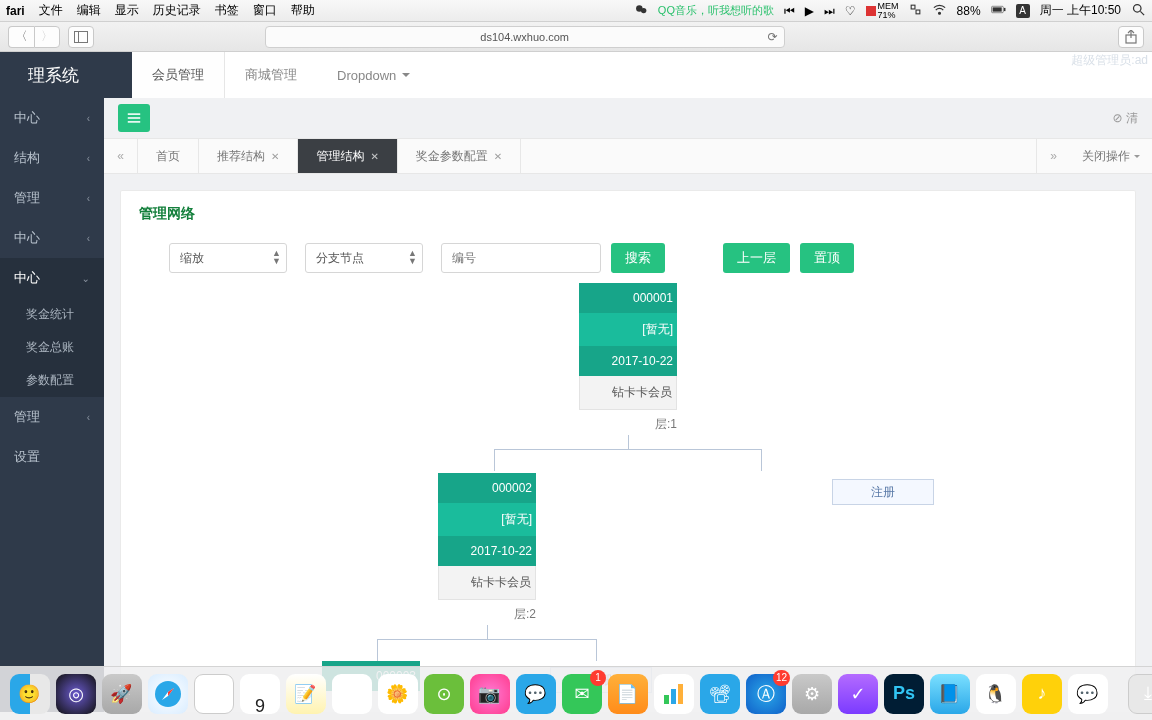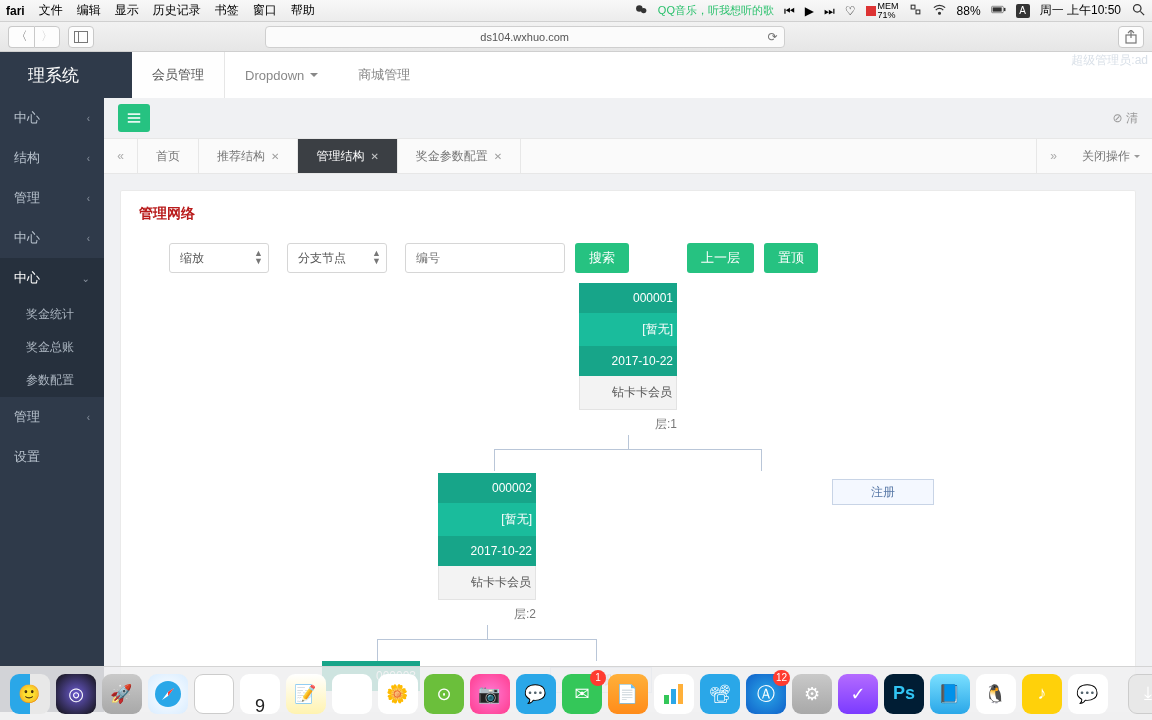--- a/index.html
+++ b/index.html
@@ -56,24 +56,24 @@
 .tabstrip .navbtn { width:34px; display:flex; align-items:center; justify-content:center; border-right:1px solid #e7e7e7; cursor:pointer; color:#aaa; }
 .tabstrip .navbtn.right { border-left:1px solid #e7e7e7; border-right:none; margin-left:auto; }
 .tabstrip .ptab { padding:0 18px; display:flex; align-items:center; gap:6px; border-right:1px solid #e7e7e7; cursor:pointer; }
 .tabstrip .ptab.active { background:#3b3f44; color:#fff; }
 .tabstrip .ptab .x { font-size:10px; opacity:.7; }
 .tabstrip .close-ops { padding:0 12px; display:flex; align-items:center; cursor:pointer; }
 .tabstrip .close-ops::after { content:""; margin-left:4px; border:3px solid transparent; border-top-color:#999; transform:translateY(2px); }
 
 .content { flex:1; overflow:auto; padding:16px; }
 .panel { background:#fff; border:1px solid #eaeaea; border-radius:2px; padding:14px 18px 30px; }
-.panel h3 { font-size:14px; font-weight:600; color:#b91c1c; margin-bottom:20px; }
+.panel h3 { font-size:14px; font-weight:600; color:#15803d; margin-bottom:20px; }
 
 .controls { display:flex; gap:18px; align-items:flex-start; flex-wrap:wrap; margin-bottom:4px; padding-left:30px; }
-.select { position:relative; width:100px; }
+.select { position:relative; width:118px; }
 .select select { width:100%; height:30px; border:1px solid #d6d6d6; border-radius:3px; padding:0 24px 0 10px; font-size:12px; color:#555; background:#fff; appearance:none; }
 .select .arrows { position:absolute; right:6px; top:6px; font-size:9px; color:#777; line-height:8px; pointer-events:none; }
 .controls input[type=text] { width:160px; height:30px; border:1px solid #d6d6d6; border-radius:3px; padding:0 10px; font-size:12px; }
 .btn { height:30px; padding:0 14px; border:none; border-radius:3px; background:#26c281; color:#fff; font-size:13px; cursor:pointer; }
 .btn.search { display:block; margin-top:0; }
 .col-stack { display:flex; flex-direction:row; gap:10px; }
 
 
 .tree { margin-top:10px; position:relative; }
 .node { width:98px; text-align:right; font-size:12px; }
@@ -174,22 +174,22 @@
         <line x1="6" y1="0" x2="6" y2="8"></line>
         <polyline points="3,3 6,0 9,3"></polyline>
       </svg>
     </button>
 </div>
 
 <div class="topnav">
   <div class="brand">理系统</div>
   <div class="topnav-wrap">
     <div class="tab first">会员管理</div>
+    <div class="tab inactive">商城管理</div>
     <div class="tab inactive dd">Dropdown</div>
-    <div class="tab inactive">商城管理</div>
     <div class="admin-label">超级管理员:ad</div>
   </div>
 </div>
 
 <div class="app">
 
   <div class="sidebar">
     <div class="item">
         <span>中心</span>
         <span class="chev">‹</span>

